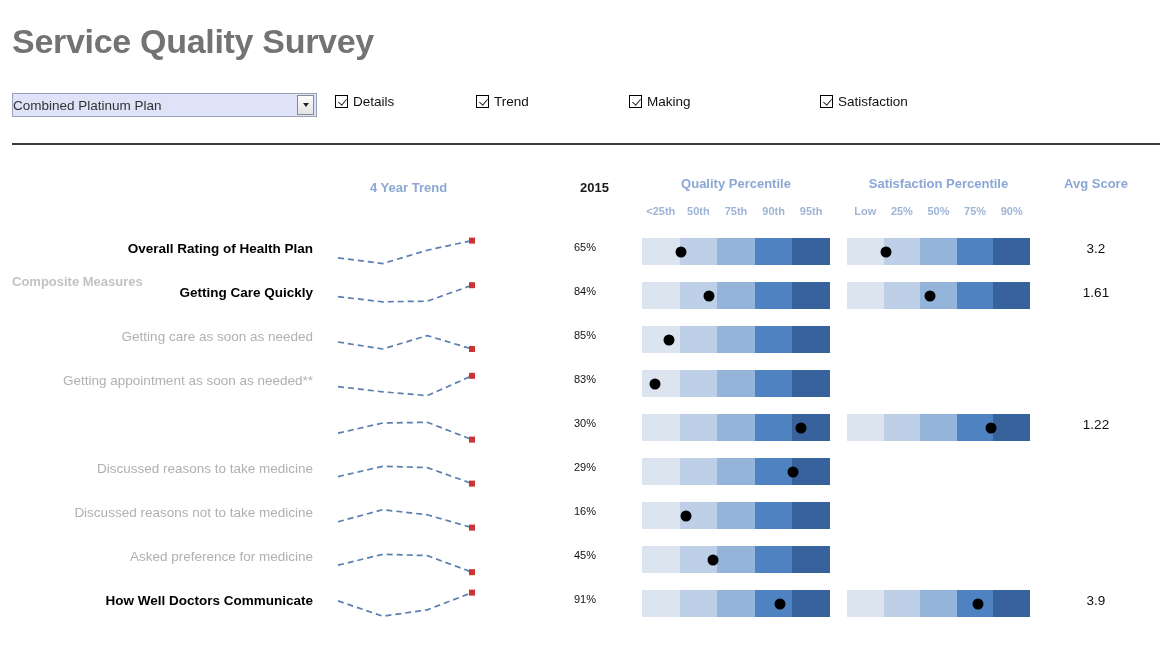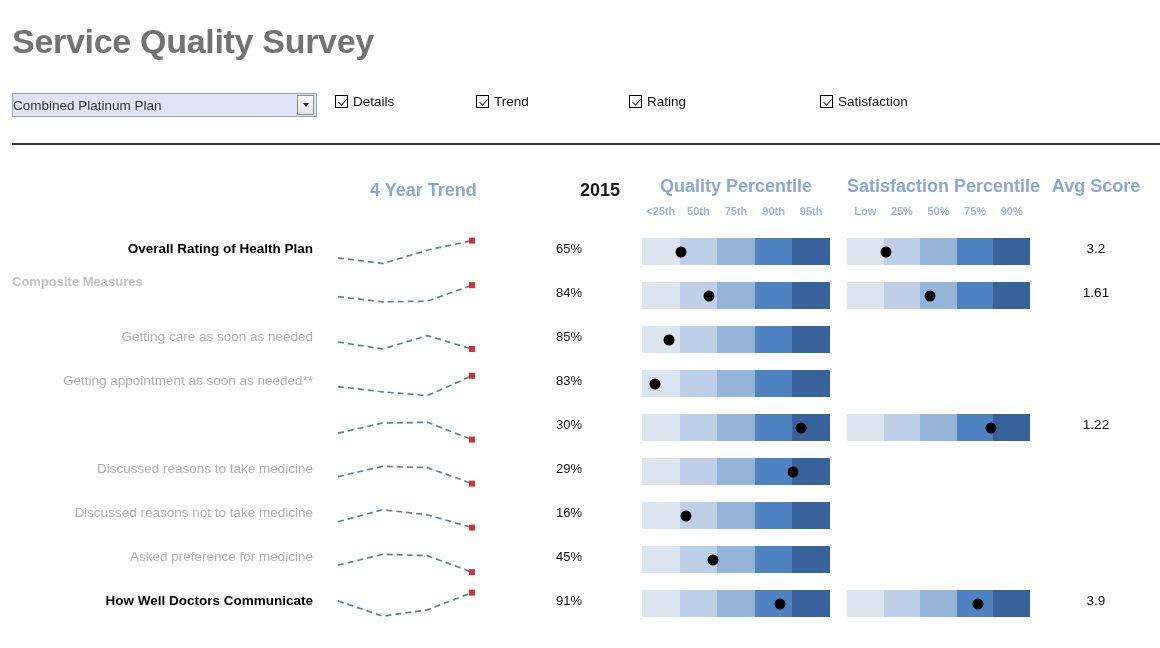--- a/index.html
+++ b/index.html
@@ -116,21 +116,21 @@
     left: 12px;
     top: 143px;
     width: 1148px;
     height: 0;
     border-top: 2px solid #3a3a3a;
   }
 
   
   .col-head {
     position: absolute;
-    font-size: 18px;
+    font-size: 13px;
     font-weight: bold;
     color: #8ba7d4;
     white-space: nowrap;
   }
   #head-trend        { left: 370px; top: 180px; }
   #head-year         { left: 580px; top: 180px; color: #1a1a1a; }
   #head-quality      { left: 642px; top: 176px; width: 188px; text-align: center; }
   #head-satisfaction { left: 847px; top: 176px; width: 183px; text-align: center; }
   #head-avg          { left: 1050px; top: 176px; width: 92px; text-align: center; }
 
@@ -177,22 +177,22 @@
     font-weight: bold;
     color: #c2c2c2;
     white-space: nowrap;
   }
 
   .row-pct {
     position: absolute;
     left: 556px;
     top: 9px;
     width: 58px;
-    text-align: left;
-    font-size: 13px;
+    text-align: center;
+    font-size: 11px;
     color: #111;
   }
   .row-avg {
     position: absolute;
     left: 1050px;
     top: 9px;
     width: 92px;
     text-align: center;
     font-size: 13.5px;
     color: #111;
@@ -252,21 +252,21 @@
     <span class="lbl">Details</span>
   </label>
 
   <label class="chk" id="chk-trend">
     <span class="box"></span>
     <span class="lbl">Trend</span>
   </label>
 
   <label class="chk" id="chk-quality">
     <span class="box"></span>
-    <span class="lbl">Rating</span>
+    <span class="lbl">Making</span>
   </label>
 
   <label class="chk" id="chk-satisfaction">
     <span class="box"></span>
     <span class="lbl">Satisfaction</span>
   </label>
 
 </div>
 
 <div id="top-divider"></div>
@@ -316,20 +316,21 @@
         <div class="band b1"></div>
         <div class="band b2"></div>
         <div class="band b3"></div>
         <div class="band b4"></div>
         <div class="band b5"></div>
         <div class="dot" style="left: 21.5%;"></div>
       </div>
       <div class="row-avg">3.2</div>
     </div>
     <div class="row bold" style="top: 276px;">
+      <div class="row-label">Getting Care Quickly</div>
       <div class="spark">
         <svg width="150" height="44">
           <polyline points="4.0,20.7 48.7,25.8 93.3,25.2 138.0,9.2" fill="none" stroke="#5b7fae" stroke-width="1.7" stroke-dasharray="6 4"></polyline>
           <rect x="135.0" y="6.2" width="6" height="6" fill="#cc3333"></rect>
         </svg>
       </div>
       <div class="row-pct">84%</div>
       <div class="bar quality">
         <div class="band b1"></div>
         <div class="band b2"></div>

